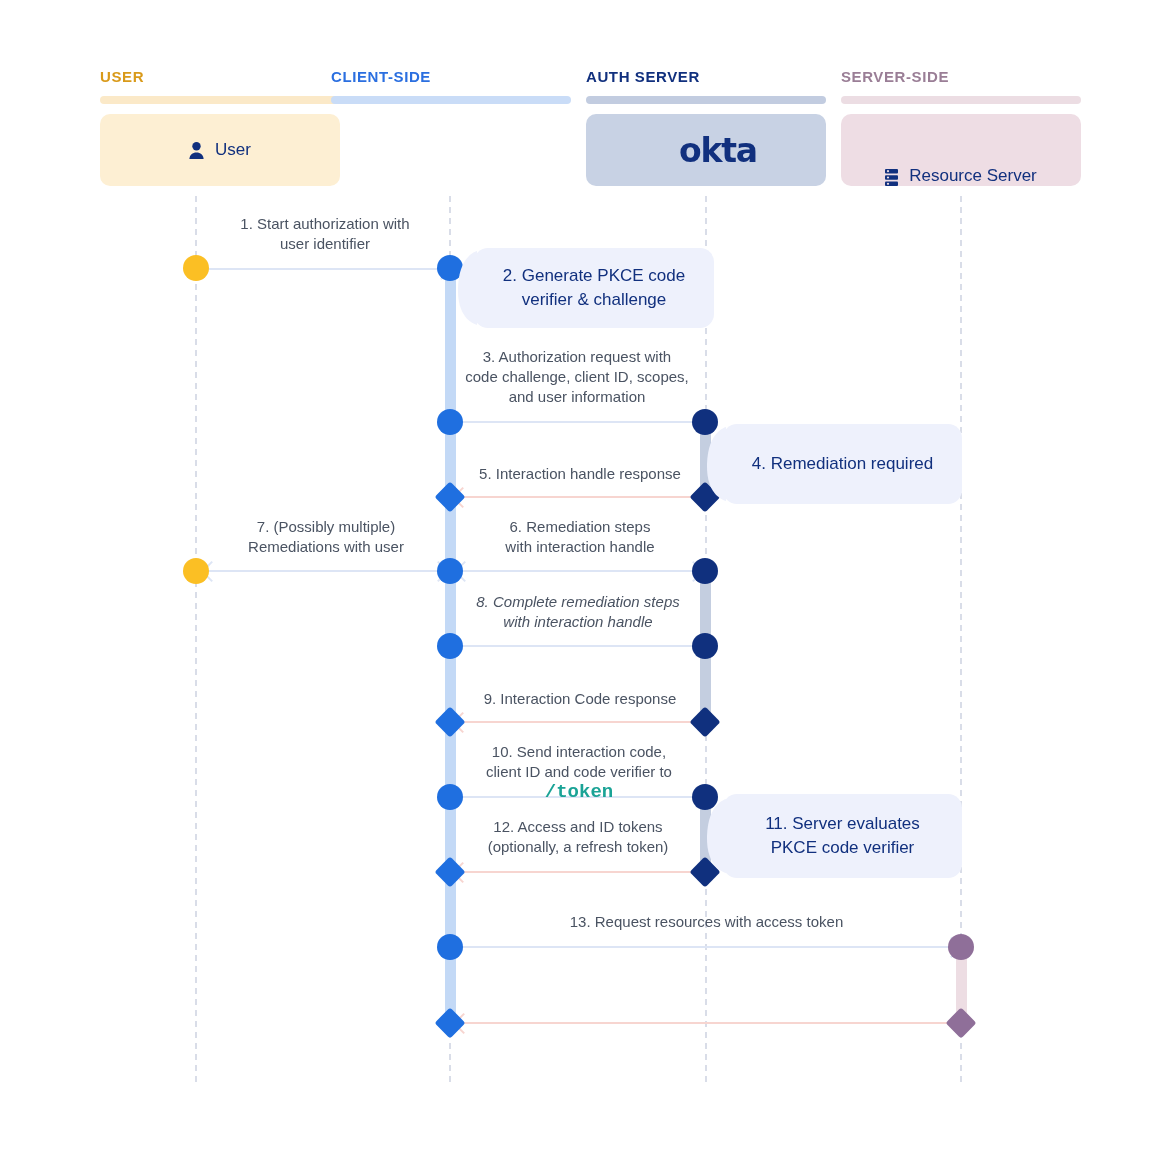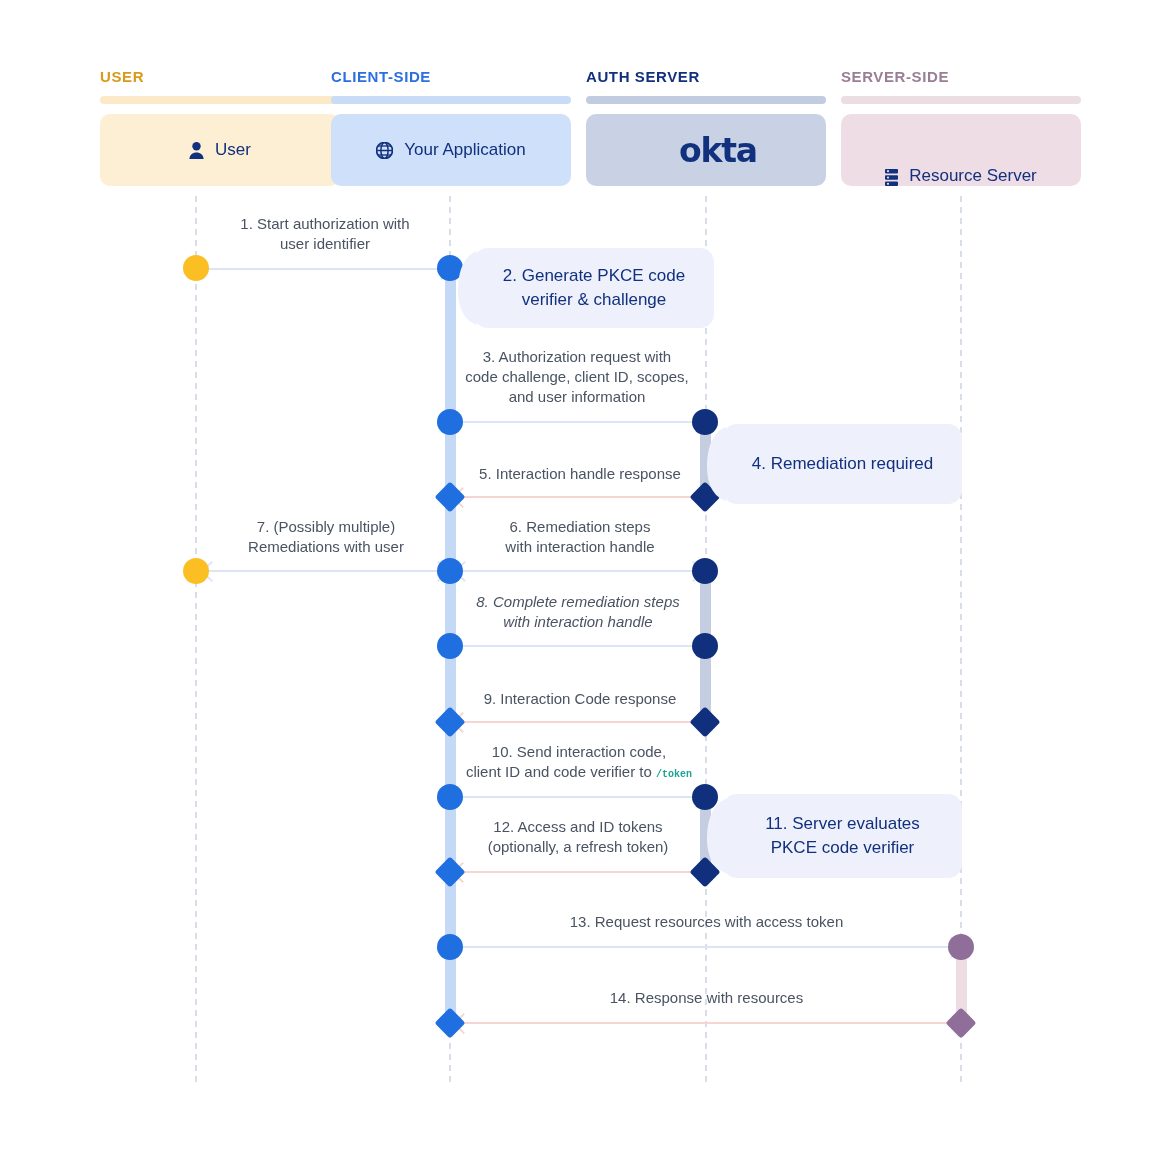--- a/index.html
+++ b/index.html
@@ -43,21 +43,21 @@
   
   .node{position:absolute;}
   .node.circle{width:26px;height:26px;border-radius:50%;}
   .node.diamond{width:22px;height:22px;transform:rotate(45deg);border-radius:3px;}
   
   .lbl{
     position:absolute;text-align:center;color:#4a5362;
     font-size:15px;line-height:20px;
   }
   .mono{font-family:"Liberation Mono","DejaVu Sans Mono",monospace;
-        color:#1aa396;font-size:10px;font-weight:bold;}
+        color:#1aa396;font-size:19px;font-weight:bold;}
   
   .bubble{
     position:absolute;background:#eef1fc;border-radius:14px;
     color:#11307e;font-size:17px;line-height:24px;
     display:flex;align-items:center;justify-content:center;
     text-align:center;padding:0 22px;box-sizing:border-box;
   }
   .bubble .tail{
     position:absolute;left:-17px;top:50%;transform:translateY(-50%);
     width:20px;height:74px;
@@ -78,32 +78,20 @@
             <path d="M0.4 17c0-4 3.2-6.6 7.1-6.6s7.1 2.6 7.1 6.6z" fill="#11307e"></path>
           </svg>
       </span>
       <span>User</span>
     </div>
   </div>
 
   <div class="col-head" style="left:331px;top:68px;width:240px;">
     <div class="col-title" style="color:#2b6fe0;">CLIENT-SIDE</div>
     <div class="col-bar" style="background:#c9dcf7;"></div>
-    <div class="col-box" style="background:#cfe0fa;">
-      <span class="ic">
-        <svg width="17" height="17" viewBox="0 0 17 17">
-          <circle cx="8.5" cy="8.5" r="8" fill="none" stroke="#11307e" stroke-width="1.7"></circle>
-          <ellipse cx="8.5" cy="8.5" rx="3.6" ry="8" fill="none" stroke="#11307e" stroke-width="1.5"></ellipse>
-          <line x1="0.7" y1="8.5" x2="16.3" y2="8.5" stroke="#11307e" stroke-width="1.5"></line>
-          <line x1="2" y1="4" x2="15" y2="4" stroke="#11307e" stroke-width="1.3"></line>
-          <line x1="2" y1="13" x2="15" y2="13" stroke="#11307e" stroke-width="1.3"></line>
-        </svg>
-      </span>
-      <span>Your Application</span>
-    </div>
   </div>
 
   <div class="col-head" style="left:586px;top:68px;width:240px;">
     <div class="col-title" style="color:#11307e;">AUTH SERVER</div>
     <div class="col-bar" style="background:#c2cce0;"></div>
     <div class="col-box" style="background:#c8d2e4;padding-left:24px;">
       <span class="okta-logo">okta</span>
     </div>
   </div>
 
@@ -232,21 +220,20 @@
   <div class="lbl" style="left:450px;top:742px;width:258px;">
     <div>10. Send interaction code,</div>
     <div>
       <span>client ID and code verifier to </span><span class="mono">/token</span>
     </div>
   </div>
 
   <div class="lbl" style="left:452px;top:817px;width:252px;white-space:pre-line;">12. Access and ID tokens
 (optionally, a refresh token)</div>
   <div class="lbl" style="left:455px;top:912px;width:503px;white-space:pre-line;">13. Request resources with access token</div>
-  <div class="lbl" style="left:455px;top:988px;width:503px;white-space:pre-line;">14. Response with resources</div>
 
   <div class="bubble" style="left:474px;top:248px;width:240px;height:80px;white-space:pre-line;">
     <svg class="tail" viewBox="0 0 20 74" preserveAspectRatio="none">
       <path d="M20 0 C20 0 2 4 1 37 C0 70 20 74 20 74 Z" fill="#eef1fc"></path>
     </svg>
     <span>2. Generate PKCE code
 verifier &amp; challenge</span>
   </div>
 
   <div class="bubble" style="left:723px;top:424px;width:239px;height:80px;white-space:pre-line;">

